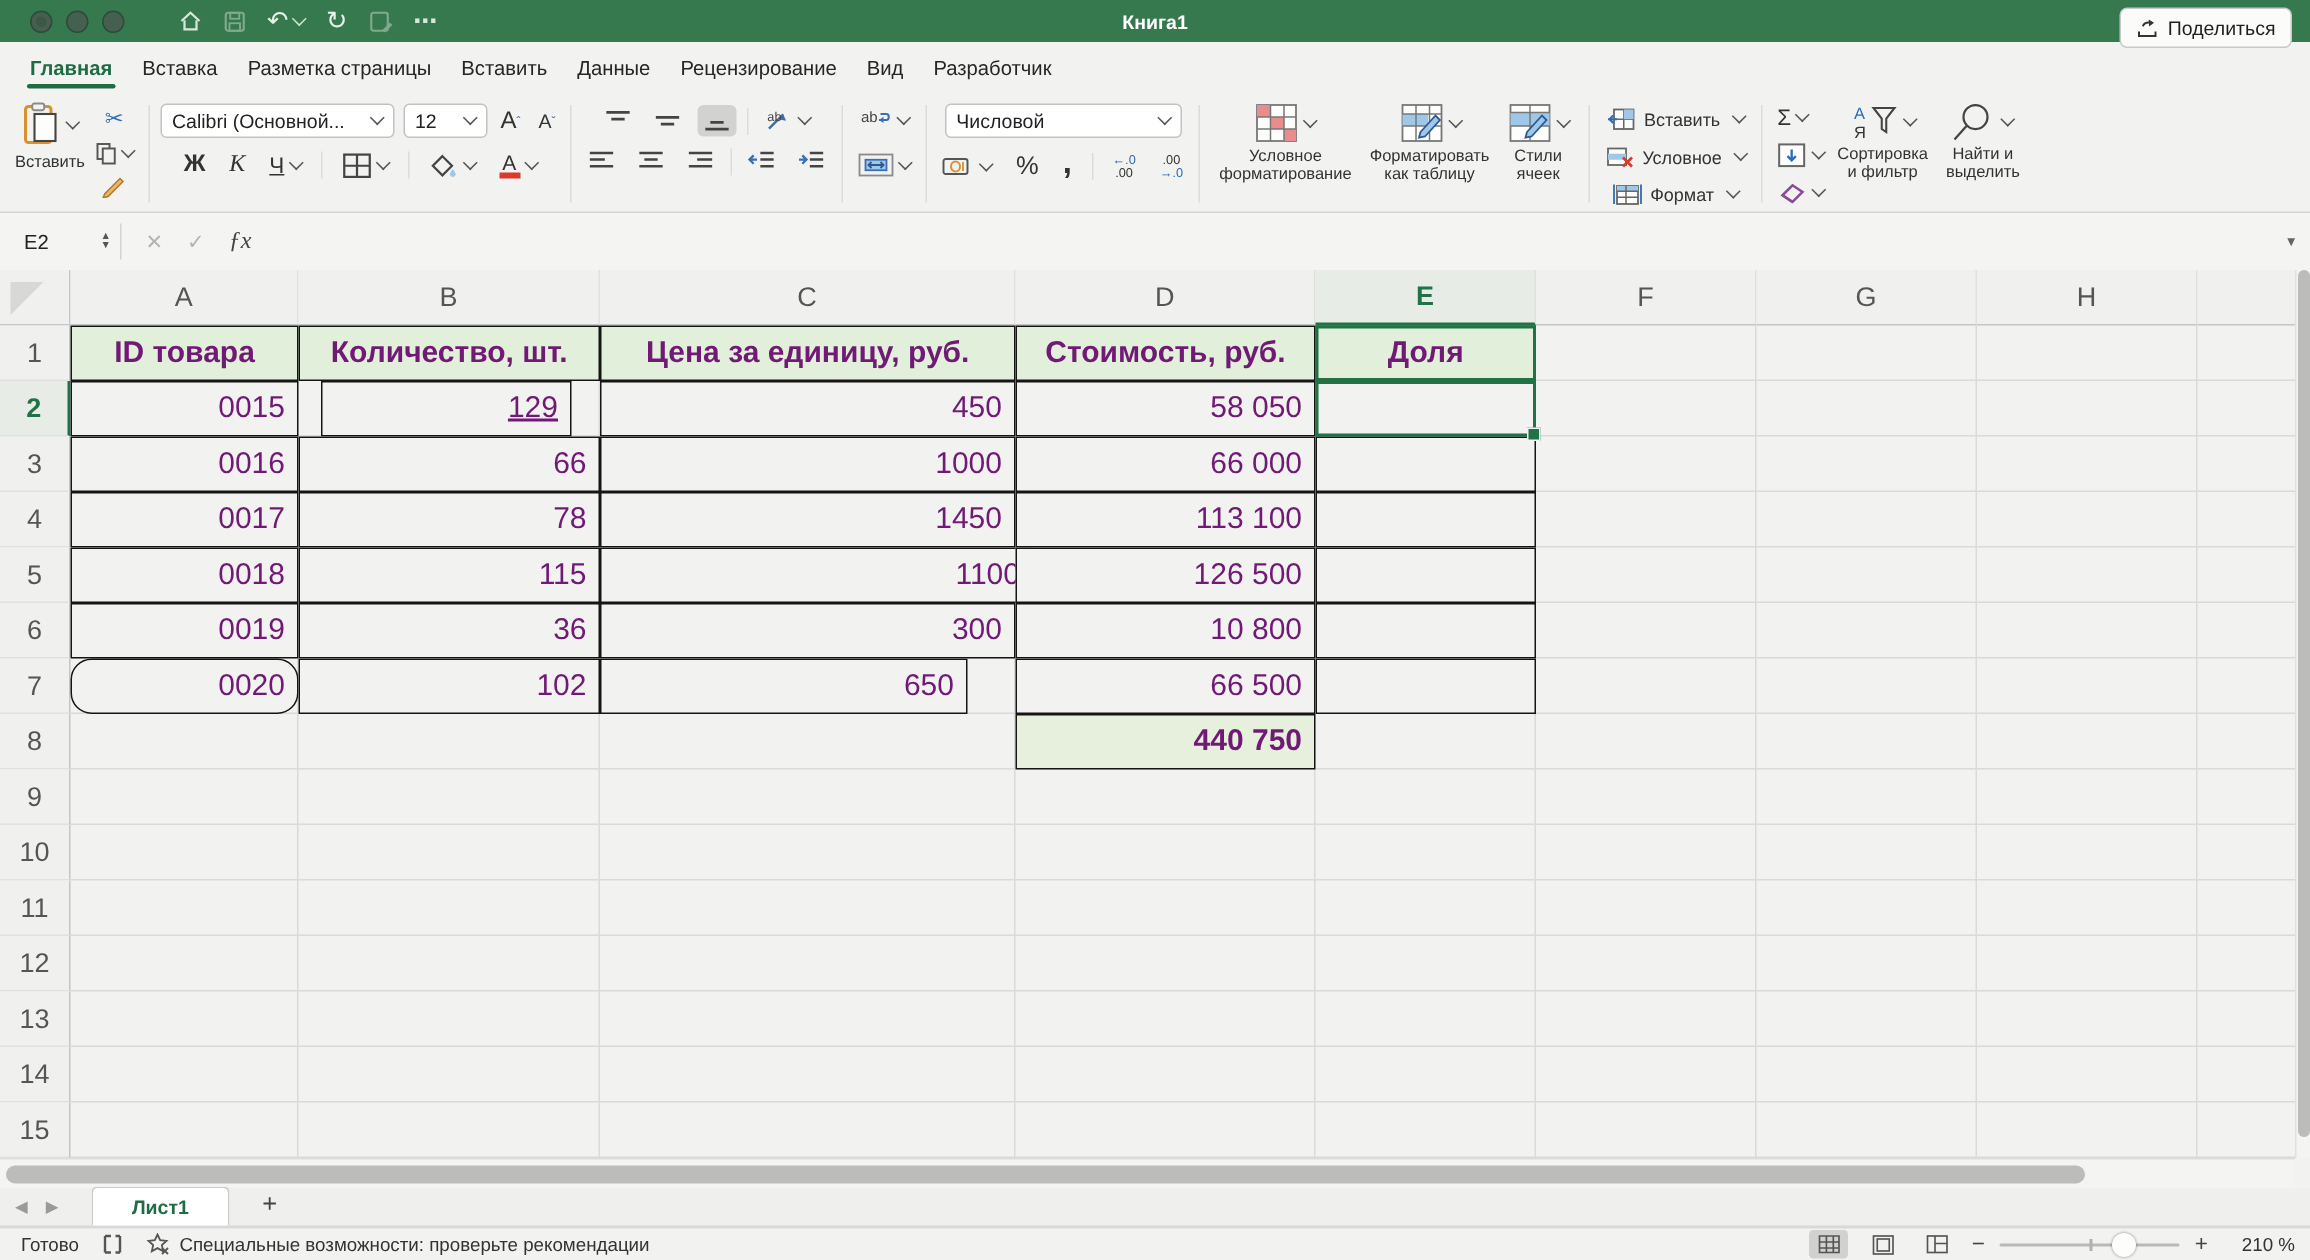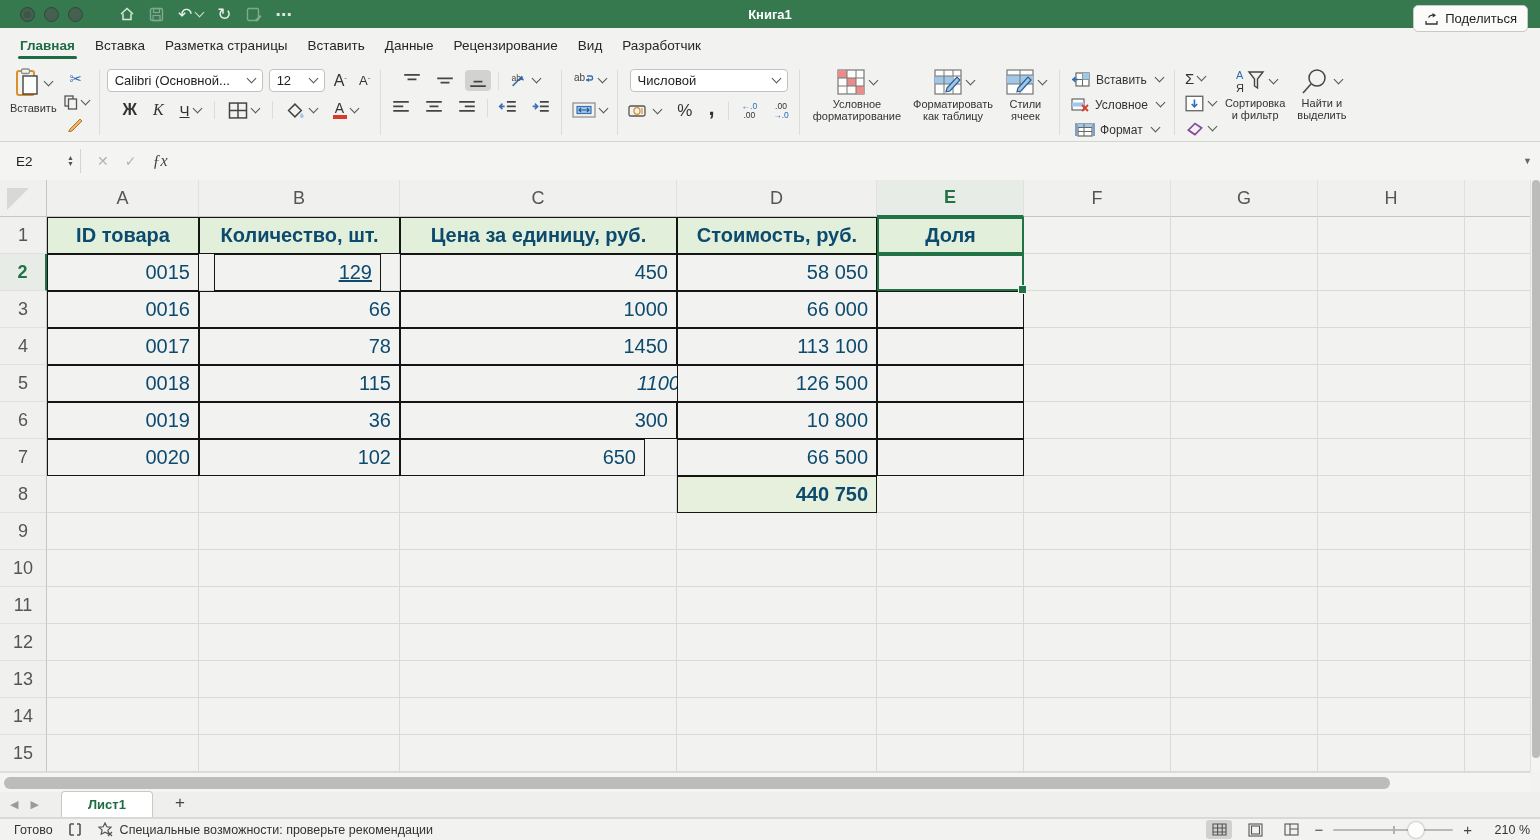--- a/index.html
+++ b/index.html
@@ -53,21 +53,21 @@
   
   #sheet{position:absolute;left:0;top:180px;width:1530px;height:592px;background:#f2f2f1;overflow:hidden;}
   .corner{position:absolute;left:0;top:0;width:47px;height:37px;background:#f0f0ee;border-right:1px solid #c6c6c4;border-bottom:1px solid #c6c6c4;box-sizing:border-box;}
   .corner-tri{position:absolute;left:7px;top:8px;width:0;height:0;border-top:22px solid #d8d8d6;border-right:22px solid transparent;}
   .chead{position:absolute;top:0;height:37px;background:#f0f0ee;border-bottom:1px solid #c6c6c4;border-right:1px solid #e0e0de;box-sizing:border-box;color:#555;font-size:18px;display:flex;align-items:center;justify-content:center;}
   .chead.sel{background:#e7ece7;color:#217346;font-weight:bold;border-bottom:2px solid #217346;}
   .rhead{position:absolute;left:0;width:47px;background:#f0f0ee;border-right:1px solid #c6c6c4;border-bottom:1px solid #e0e0de;box-sizing:border-box;color:#555;font-size:18px;display:flex;align-items:center;justify-content:center;}
   .rhead.sel{color:#217346;font-weight:bold;background:#e7ece7;border-right:2px solid #217346;}
   .gline-v{position:absolute;width:1px;background:#dadad8;}
   .gline-h{position:absolute;height:1px;background:#dadad8;}
-  .tcell{position:absolute;box-sizing:border-box;font-size:20px;color:#0c4a6e;display:flex;align-items:center;border:1px solid #151515;background:#f2f2f1;}
+  .tcell{position:absolute;box-sizing:border-box;font-size:20px;color:#701a75;display:flex;align-items:center;border:1px solid #151515;background:#f2f2f1;}
   .tcell.hdr{background:#e2efda;font-weight:bold;justify-content:center;}
   .tcell.num{justify-content:flex-end;padding-right:8px;}
   .tcell.total{background:#e6f0dd;font-weight:bold;justify-content:flex-end;padding-right:8px;}
   .sel-border{position:absolute;box-sizing:border-box;border:2.5px solid #217346;background:transparent;}
   .sel-border.thin{border-width:2px;}
   .sel-handle{position:absolute;width:7px;height:7px;background:#217346;border:1px solid #f2f2f1;right:-5px;bottom:-5px;}
   
   .hscroll{position:absolute;left:0;top:772px;width:1530px;height:20px;background:#f4f4f2;border-top:1px solid #dedddb;box-sizing:border-box;}
   .hthumb{position:absolute;left:4px;top:4px;width:1386px;height:12px;background:#bcbcba;border-radius:6px;}
   .vscroll{position:absolute;right:0;top:180px;width:10px;height:592px;background:#f4f4f2;border-left:1px solid #e0e0de;box-sizing:border-box;}
@@ -568,29 +568,29 @@
     <div class="tcell num" style="left: 400px; top: 111px; width: 277px; height: 37px;">1000</div>
     <div class="tcell num" style="left: 677px; top: 111px; width: 200px; height: 37px;">66 000</div>
     <div class="tcell " style="left: 877px; top: 111px; width: 147px; height: 37px;"></div>
     <div class="tcell num" style="left: 47px; top: 148px; width: 152px; height: 37px;">0017</div>
     <div class="tcell num" style="left: 199px; top: 148px; width: 201px; height: 37px;">78</div>
     <div class="tcell num" style="left: 400px; top: 148px; width: 277px; height: 37px;">1450</div>
     <div class="tcell num" style="left: 677px; top: 148px; width: 200px; height: 37px;">113 100</div>
     <div class="tcell " style="left: 877px; top: 148px; width: 147px; height: 37px;"></div>
     <div class="tcell num" style="left: 47px; top: 185px; width: 152px; height: 37px; padding-left: 28px;">0018</div>
     <div class="tcell num" style="left: 199px; top: 185px; width: 201px; height: 37px;">115</div>
-    <div class="tcell num" style="left: 400px; top: 185px; width: 289px; height: 37px; font-style: italic;">1100</div>
+    <div class="tcell num" style="left: 400px; top: 185px; width: 289px; height: 37px;">1100</div>
     <div class="tcell num" style="left: 677px; top: 185px; width: 200px; height: 37px;">126 500</div>
     <div class="tcell " style="left: 877px; top: 185px; width: 147px; height: 37px;"></div>
     <div class="tcell num" style="left: 47px; top: 222px; width: 152px; height: 37px;">0019</div>
     <div class="tcell num" style="left: 199px; top: 222px; width: 201px; height: 37px;">36</div>
     <div class="tcell num" style="left: 400px; top: 222px; width: 277px; height: 37px;">300</div>
     <div class="tcell num" style="left: 677px; top: 222px; width: 200px; height: 37px;">10 800</div>
     <div class="tcell " style="left: 877px; top: 222px; width: 147px; height: 37px;"></div>
-    <div class="tcell num" style="left: 47px; top: 259px; width: 152px; height: 37px;">0020</div>
+    <div class="tcell num" style="left: 47px; top: 259px; width: 152px; height: 37px; border-radius: 14px;">0020</div>
     <div class="tcell num" style="left: 199px; top: 259px; width: 201px; height: 37px;">102</div>
     <div class="tcell num" style="left: 400px; top: 259px; width: 245px; height: 37px;">650</div>
     <div class="tcell num" style="left: 677px; top: 259px; width: 200px; height: 37px;">66 500</div>
     <div class="tcell " style="left: 877px; top: 259px; width: 147px; height: 37px;"></div>
     <div class="tcell total" style="left: 677px; top: 296px; width: 200px; height: 37px;">440 750</div>
     <div class="sel-border thin" style="left: 877px; top: 37px; width: 147px; height: 37px;"></div>
     <div class="sel-border" style="left: 877px; top: 74px; width: 147px; height: 37px;">
       <div class="sel-handle"></div>
     </div>
   </div>

